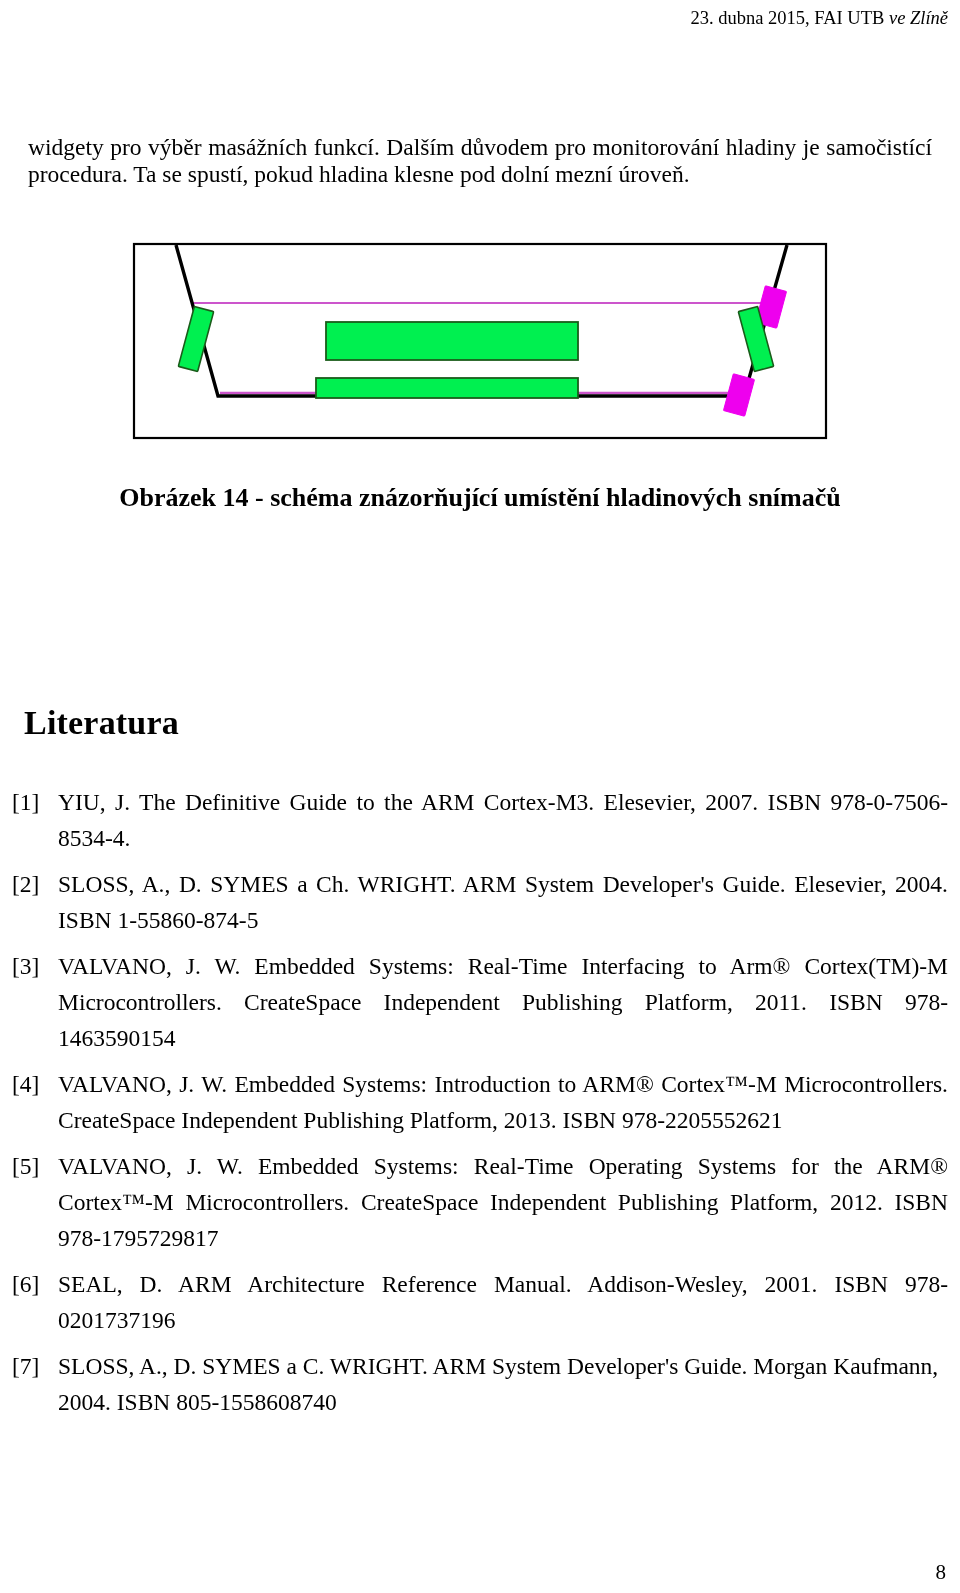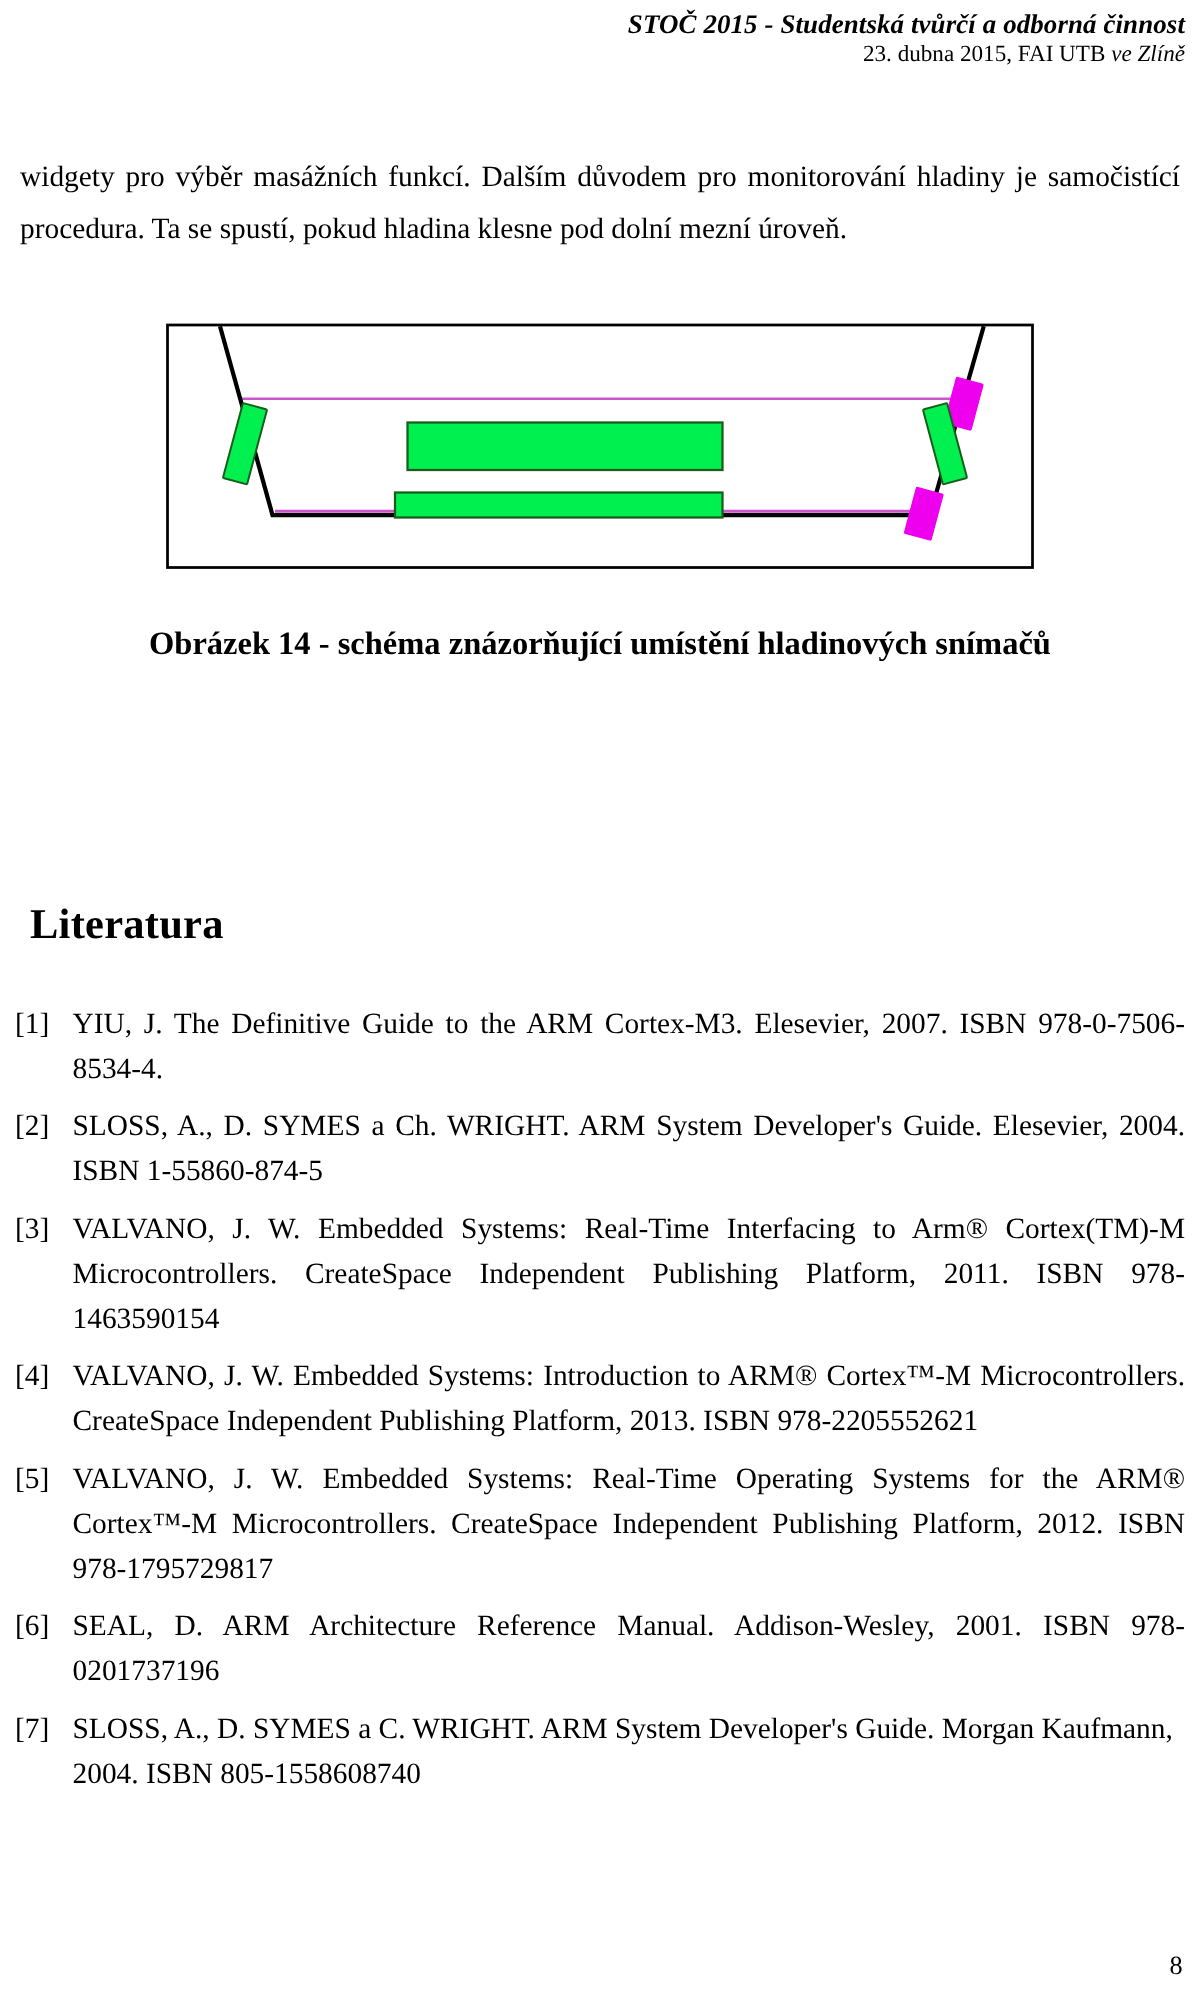--- a/index.html
+++ b/index.html
@@ -44,23 +44,23 @@
 
   
   .content {
     position: absolute;
     left: 12px;
     top: 118px;
     width: 936px;
   }
 
   p.para {
-    margin: 4px;
+    margin: 16px;
     font-size: 23.5px;
-    line-height: 41px;
+    line-height: 27px;
     text-align: justify;
     text-justify: inter-word;
   }
 
   
   .figure-wrap {
     margin-top: 42px;
     width: 936px;
     text-align: center;
   }
@@ -123,21 +123,20 @@
     right: 14px;
     bottom: 8px;
     font-size: 21px;
     line-height: 26px;
   }
 </style>
 </head>
 <body>
 
 <div class="running-head">
-  <div class="rh-line1">STOČ 2015 - Studentská tvůrčí a odborná činnost</div>
   <div class="rh-line2"><span>23. dubna 2015, FAI UTB </span><span class="ital">ve Zlíně</span></div>
 </div>
 
 <div class="content">
 
   <p class="para">widgety pro výběr masážních funkcí. Dalším důvodem pro monitorování hladiny je samočistící procedura. Ta se spustí, pokud hladina klesne pod dolní mezní úroveň.</p>
 
   <div class="figure-wrap">
     <div class="figure-svg-box">
       <svg width="700" height="220" viewBox="0 0 700 220" xmlns="http://www.w3.org/2000/svg">

